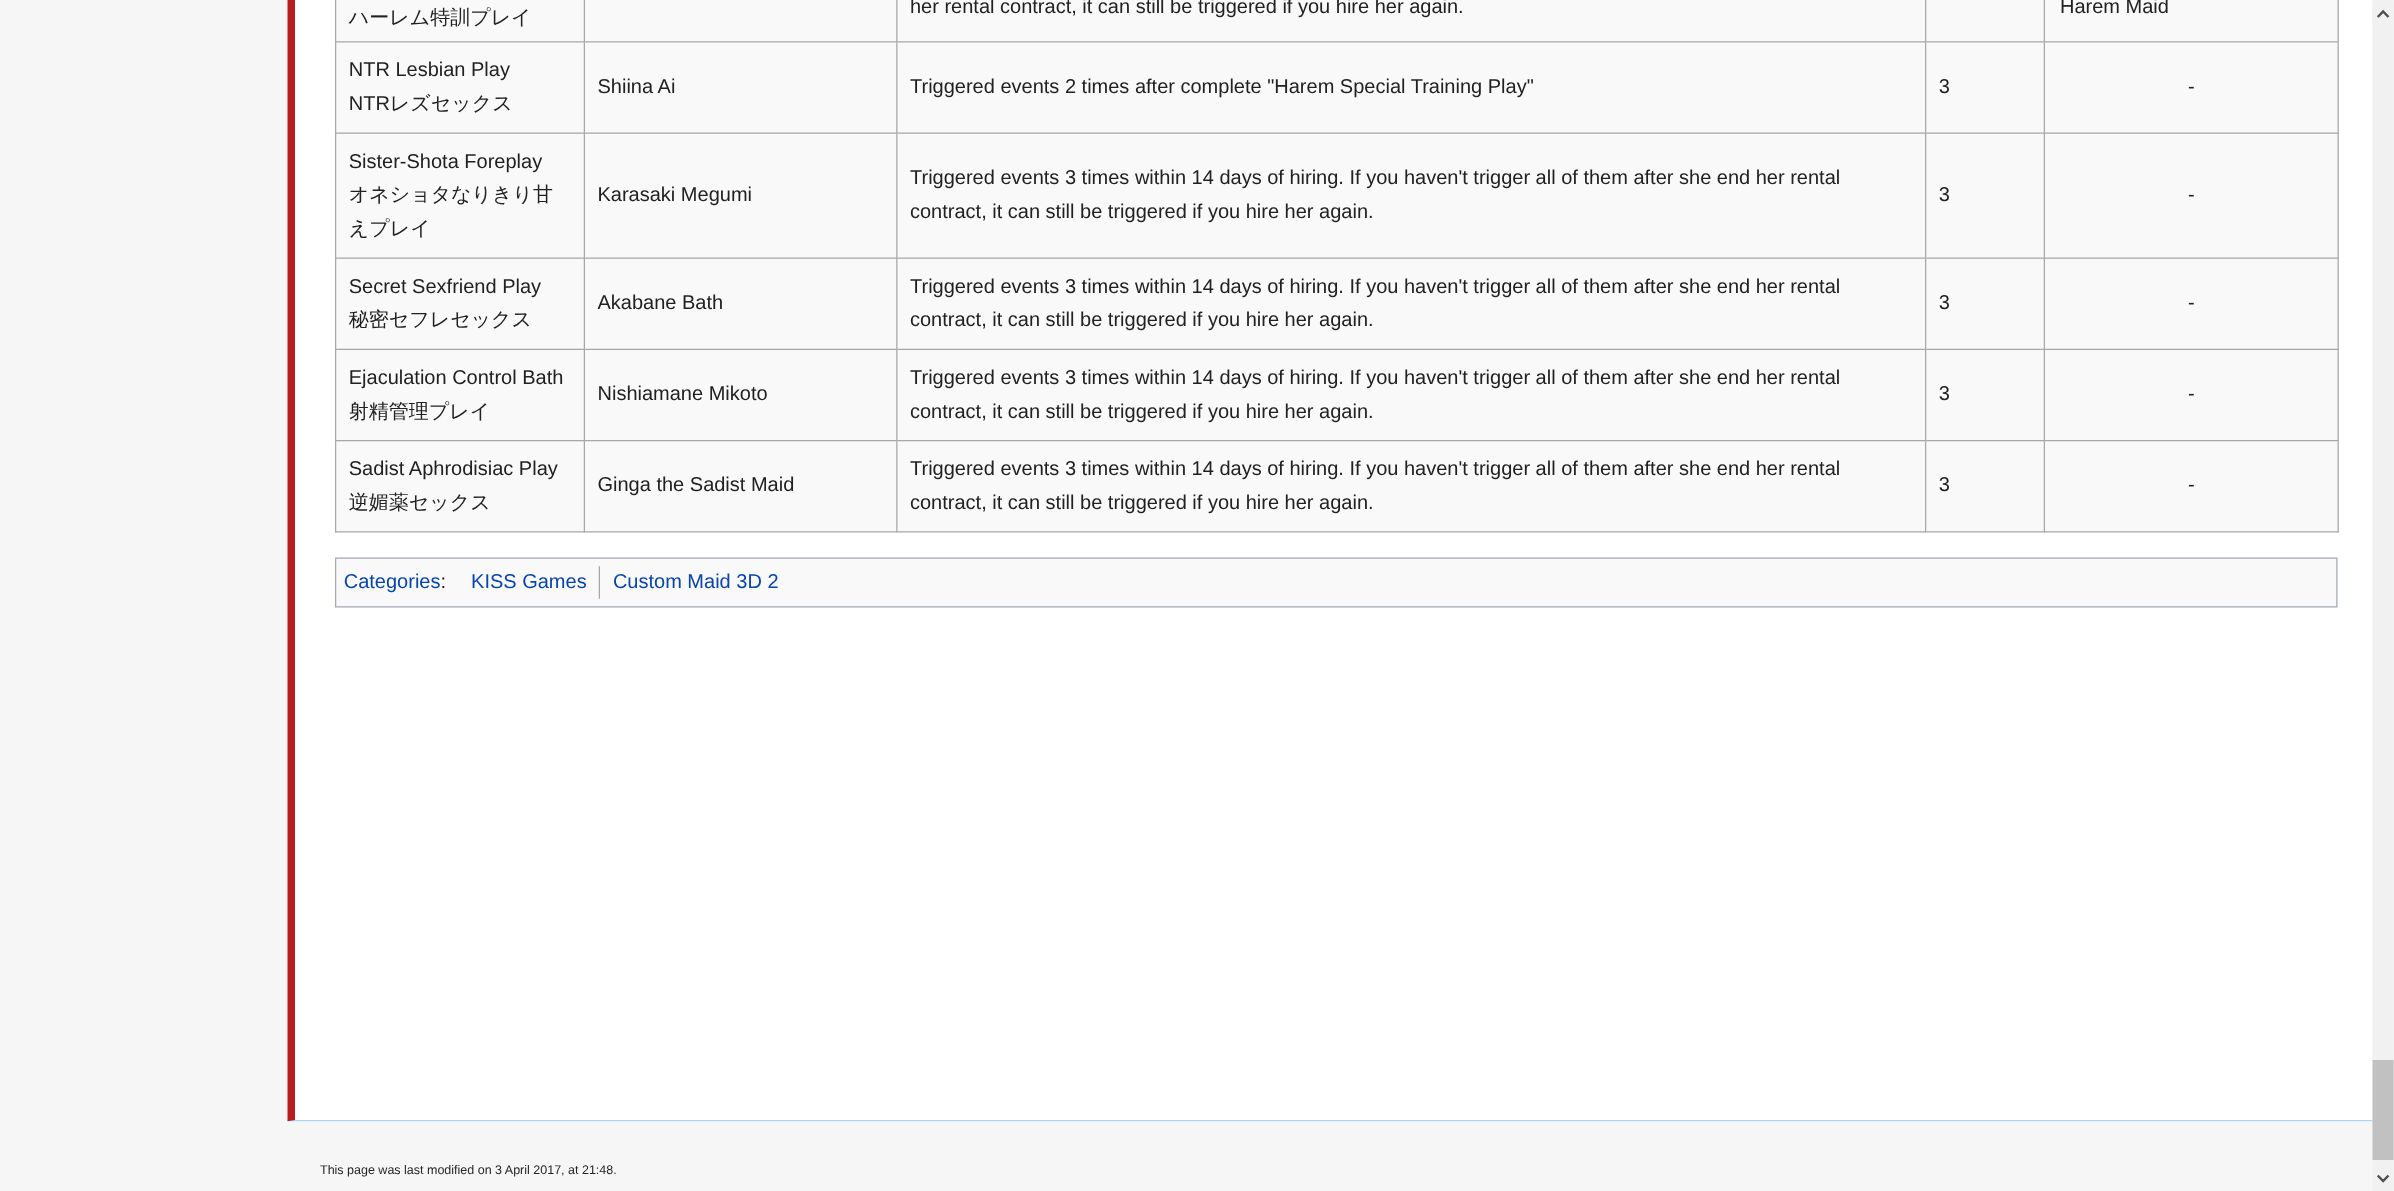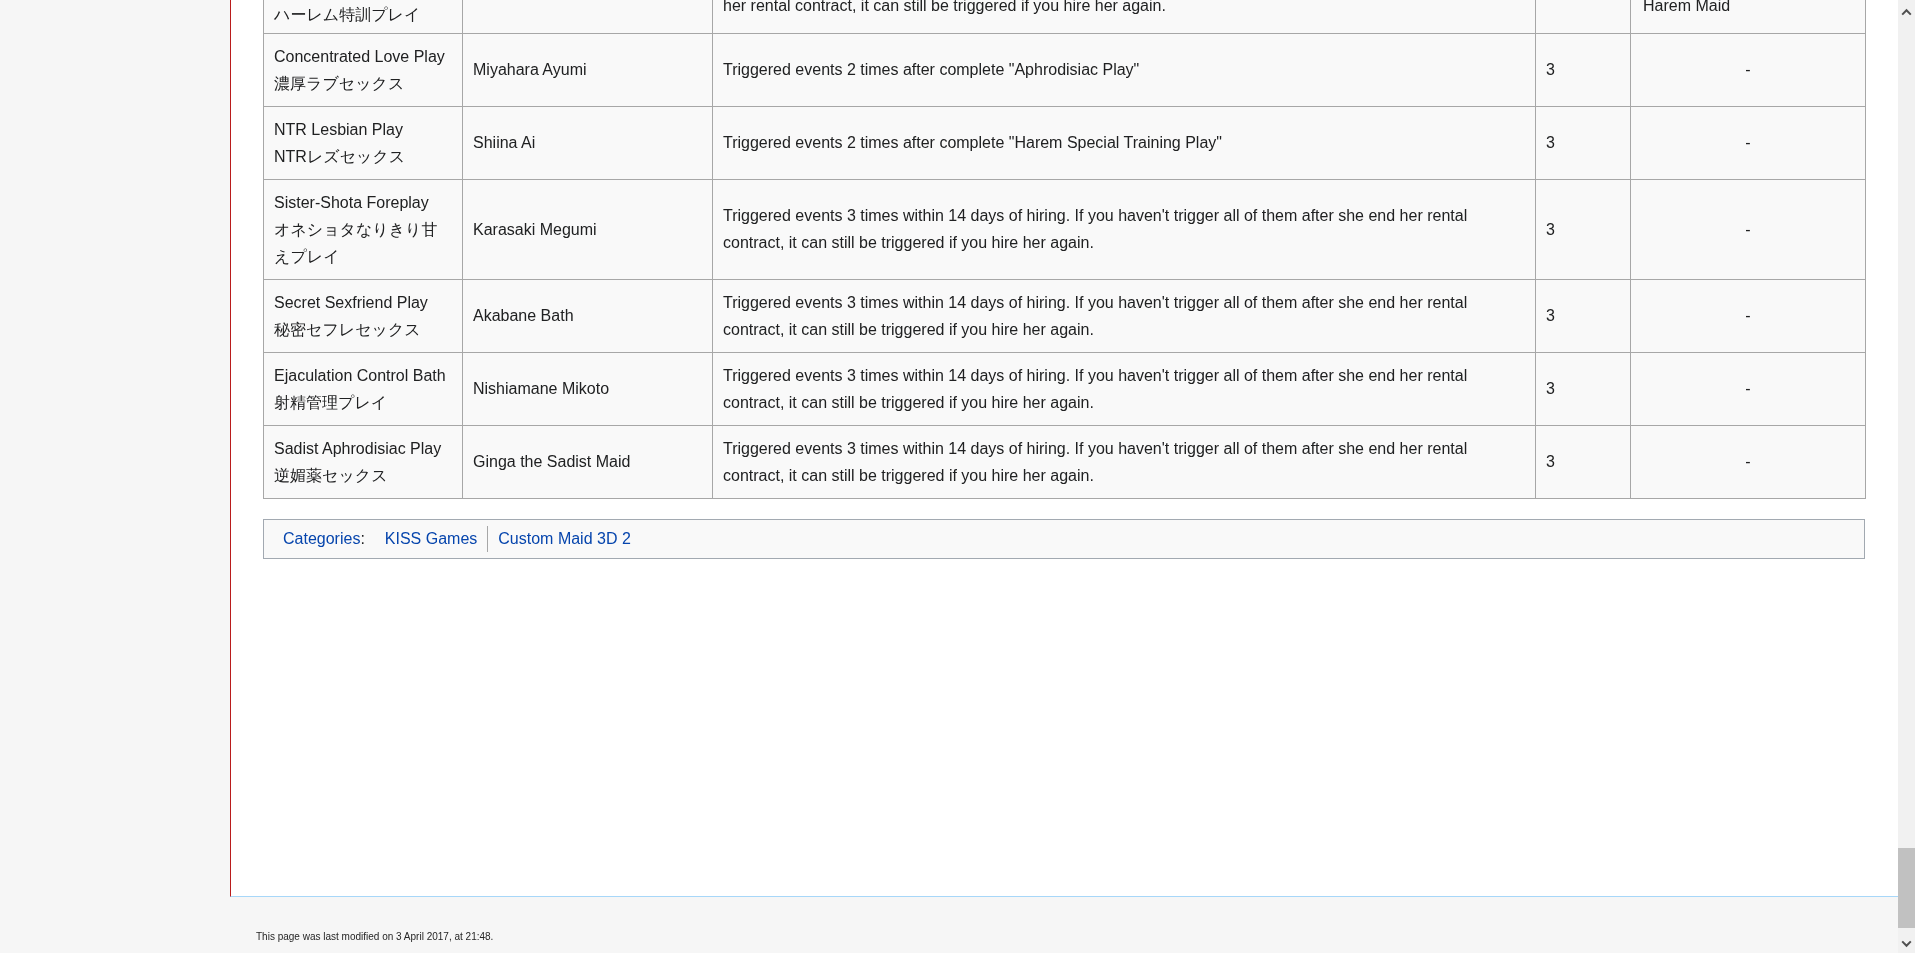--- a/index.html
+++ b/index.html
@@ -11,21 +11,21 @@
     color: #252525;
   }
   .page { position: relative; width: 1915px; height: 953px; }
 
   
   .content {
     position: absolute;
     left: 230px; top: 0;
     width: 1668px; height: 897px;
     background: #ffffff;
-    border-left: 1px solid #b91c1c;
+    border-left: 6px solid #b91c1c;
     border-bottom: 1px solid #a7d7f9;
   }
 
   
   table.wikitable {
     border-collapse: collapse;
     table-layout: fixed;
     width: 1602px;
     margin-left: 32px;
     background: #f9f9f9;
@@ -55,21 +55,21 @@
   tr.partial .c-play .inner { margin-top: 1px; }
   tr.partial .c-cond .inner { margin-top: -8px; }
   tr.partial .c-note .inner { margin-top: -8px; text-align: left; padding-left: 12px; }
 
   
   .catlinks {
     margin: 20px 0 0 32px;
     width: 1602px;
     border: 1px solid #a2a9b1;
     background: #f9f9f9;
-    padding: 6px 19px;
+    padding: 6px 6px;
     font-size: 16px;
     line-height: 26px;
   }
   .catlinks a { color: #0645ad; text-decoration: none; cursor: pointer; }
   .catlinks .colon { color: #202122; margin-right: 10px; }
   .catlinks ul { display: inline; list-style: none; }
   .catlinks li { display: inline-block; padding: 0 10px; }
   .catlinks li + li { border-left: 1px solid #a7a7a7; }
 
   
@@ -126,27 +126,20 @@
           <td class="c-cond">
             <div class="inner">her rental contract, it can still be triggered if you hire her again.</div>
           </td>
           <td class="c-num"></td>
           <td class="c-note">
             <div class="inner">Harem Maid</div>
           </td>
         </tr>
 
           <tr>
-            <td class="c-play"><span>Concentrated Love Play</span><span class="jp-line">濃厚ラブセックス</span></td>
-            <td class="c-char">Miyahara Ayumi</td>
-            <td class="c-cond">Triggered events 2 times after complete "Aphrodisiac Play"</td>
-            <td class="c-num">3</td>
-            <td class="c-note">-</td>
-          </tr>
-          <tr>
             <td class="c-play"><span>NTR Lesbian Play</span><span class="jp-line">NTRレズセックス</span></td>
             <td class="c-char">Shiina Ai</td>
             <td class="c-cond">Triggered events 2 times after complete "Harem Special Training Play"</td>
             <td class="c-num">3</td>
             <td class="c-note">-</td>
           </tr>
           <tr>
             <td class="c-play"><span>Sister-Shota Foreplay</span><span class="jp-line">オネショタなりきり甘えプレイ</span></td>
             <td class="c-char">Karasaki Megumi</td>
             <td class="c-cond">Triggered events 3 times within 14 days of hiring. If you haven't trigger all of them after she end her rental contract, it can still be triggered if you hire her again.</td>

